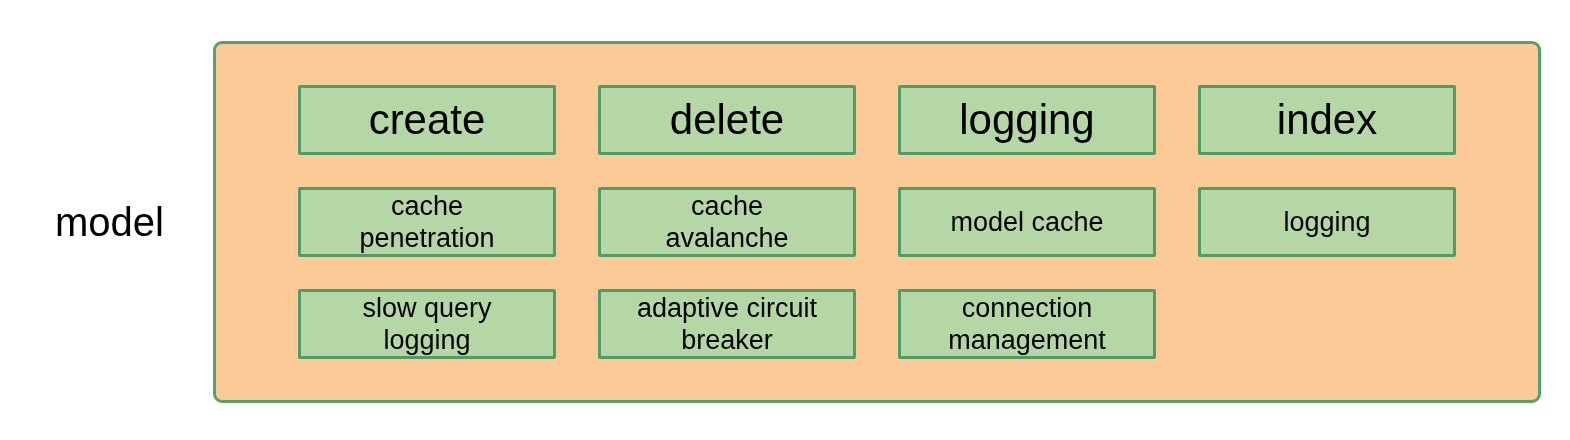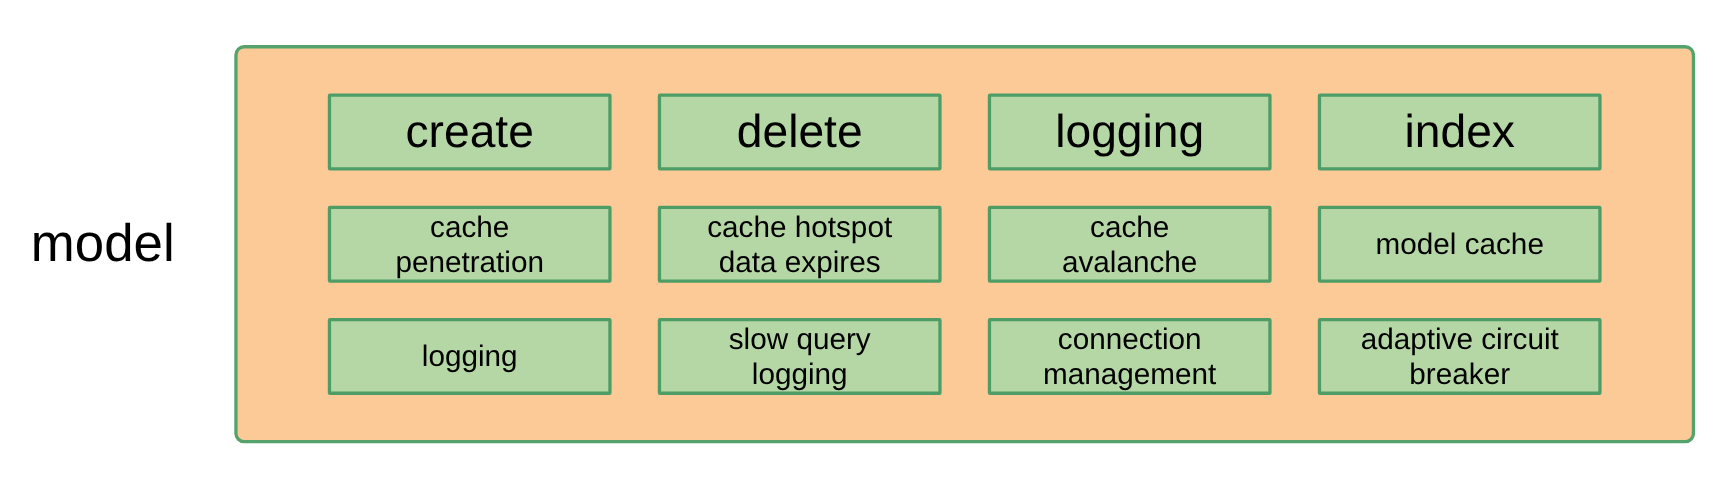--- a/index.html
+++ b/index.html
@@ -20,27 +20,27 @@
     overflow: hidden;
   }
   .canvas {
     position: relative;
     width: 1570px;
     height: 440px;
     background: var(--background);
   }
   .model-label {
     position: absolute;
-    left: 28px;
+    left: 14px;
     top: 194px;
     width: 150px;
     height: 56px;
     line-height: 56px;
-    text-align: left;
-    font-size: 48px;
+    text-align: right;
+    font-size: 40px;
     color: var(--text);
   }
   .container {
     position: absolute;
     left: 213px;
     top: 41px;
     width: 1328px;
     height: 362px;
     background: var(--container-fill);
     border: 3px solid var(--container-border);
@@ -81,28 +81,26 @@
   <div class="model-label">model</div>
   <div class="container">
     <div class="grid">
       <div class="cell primary">create</div>
       <div class="cell primary">delete</div>
       <div class="cell primary">logging</div>
       <div class="cell primary">index</div>
 
       <div class="cell">cache
 penetration</div>
-      <div class="cell">cache hotspot
-data expires</div>
       <div class="cell">cache
 avalanche</div>
       <div class="cell">model cache</div>
 
       <div class="cell">logging</div>
       <div class="cell">slow query
 logging</div>
+      <div class="cell">adaptive circuit
+breaker</div>
       <div class="cell">connection
 management</div>
-      <div class="cell">adaptive circuit
-breaker</div>
     </div>
   </div>
 </div>
 
 </body></html>

